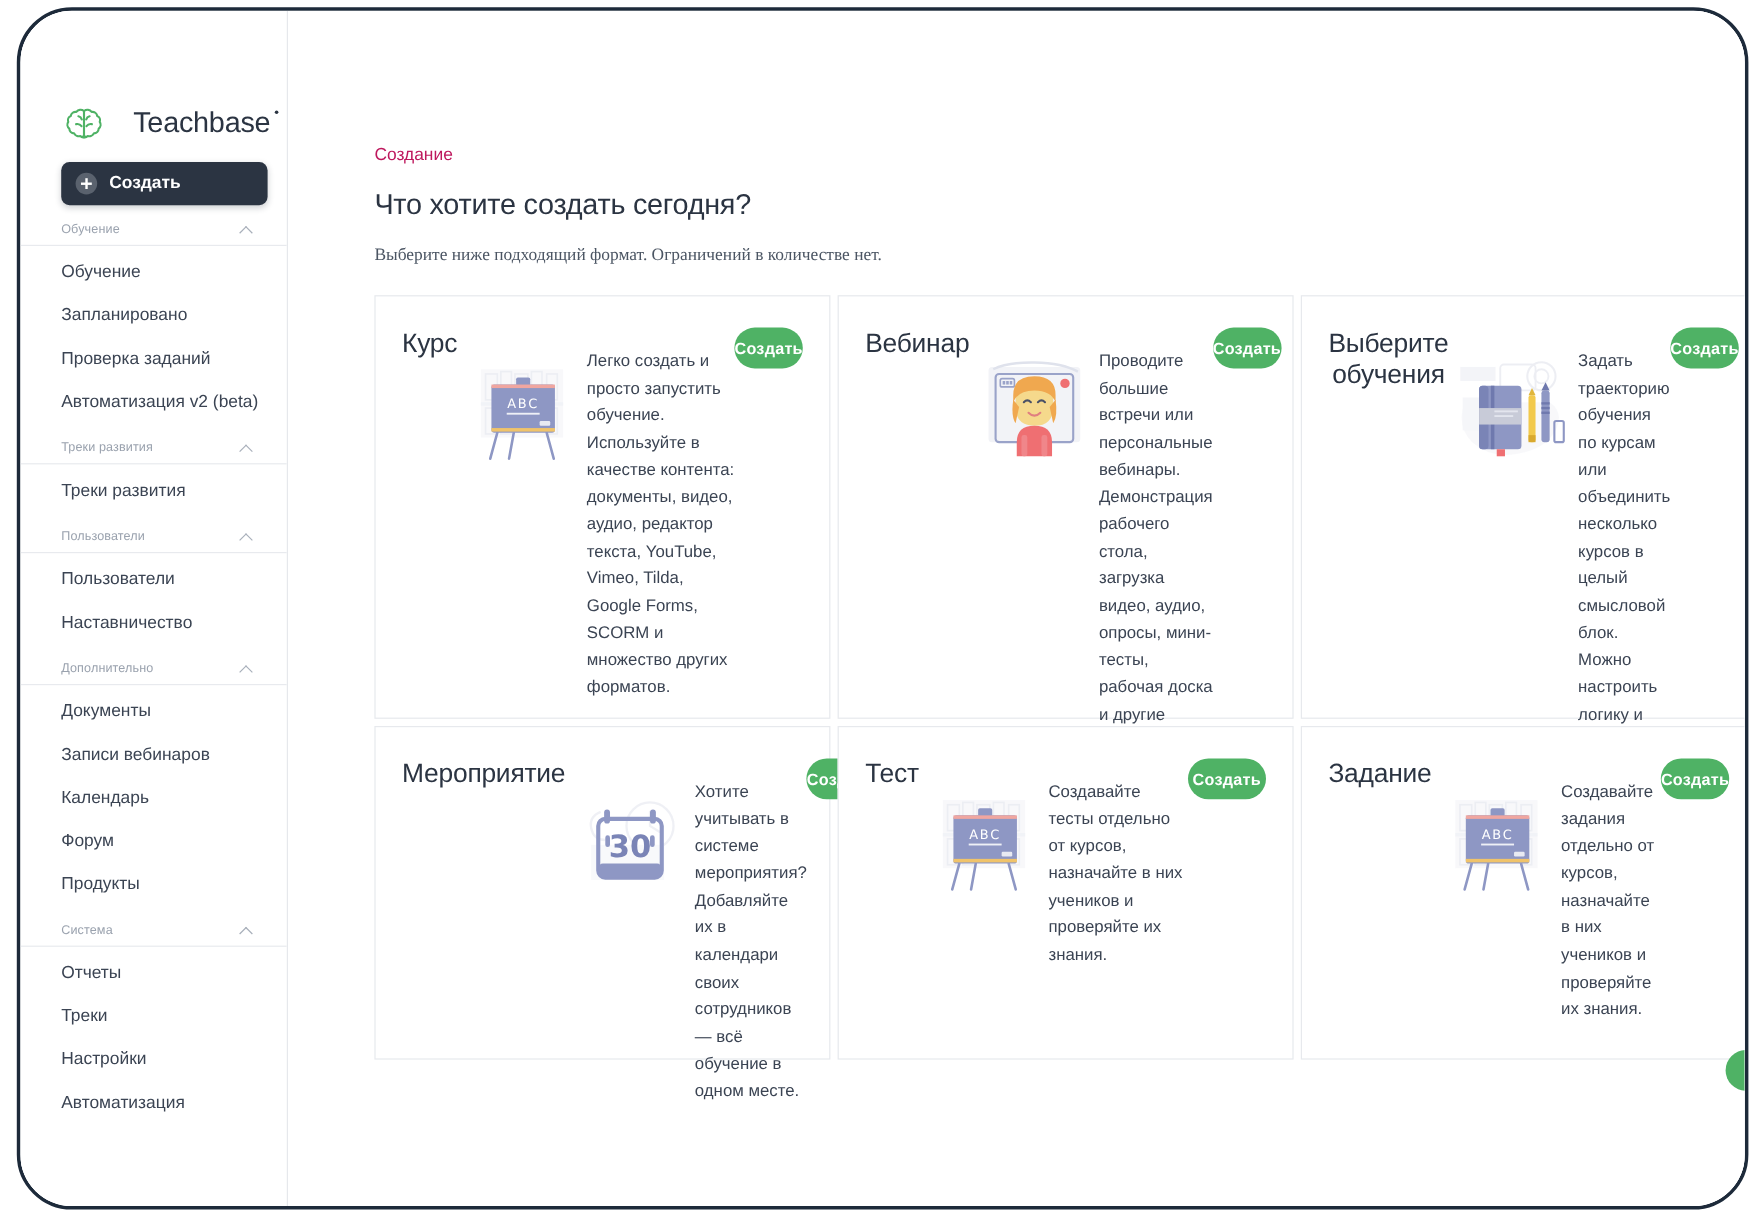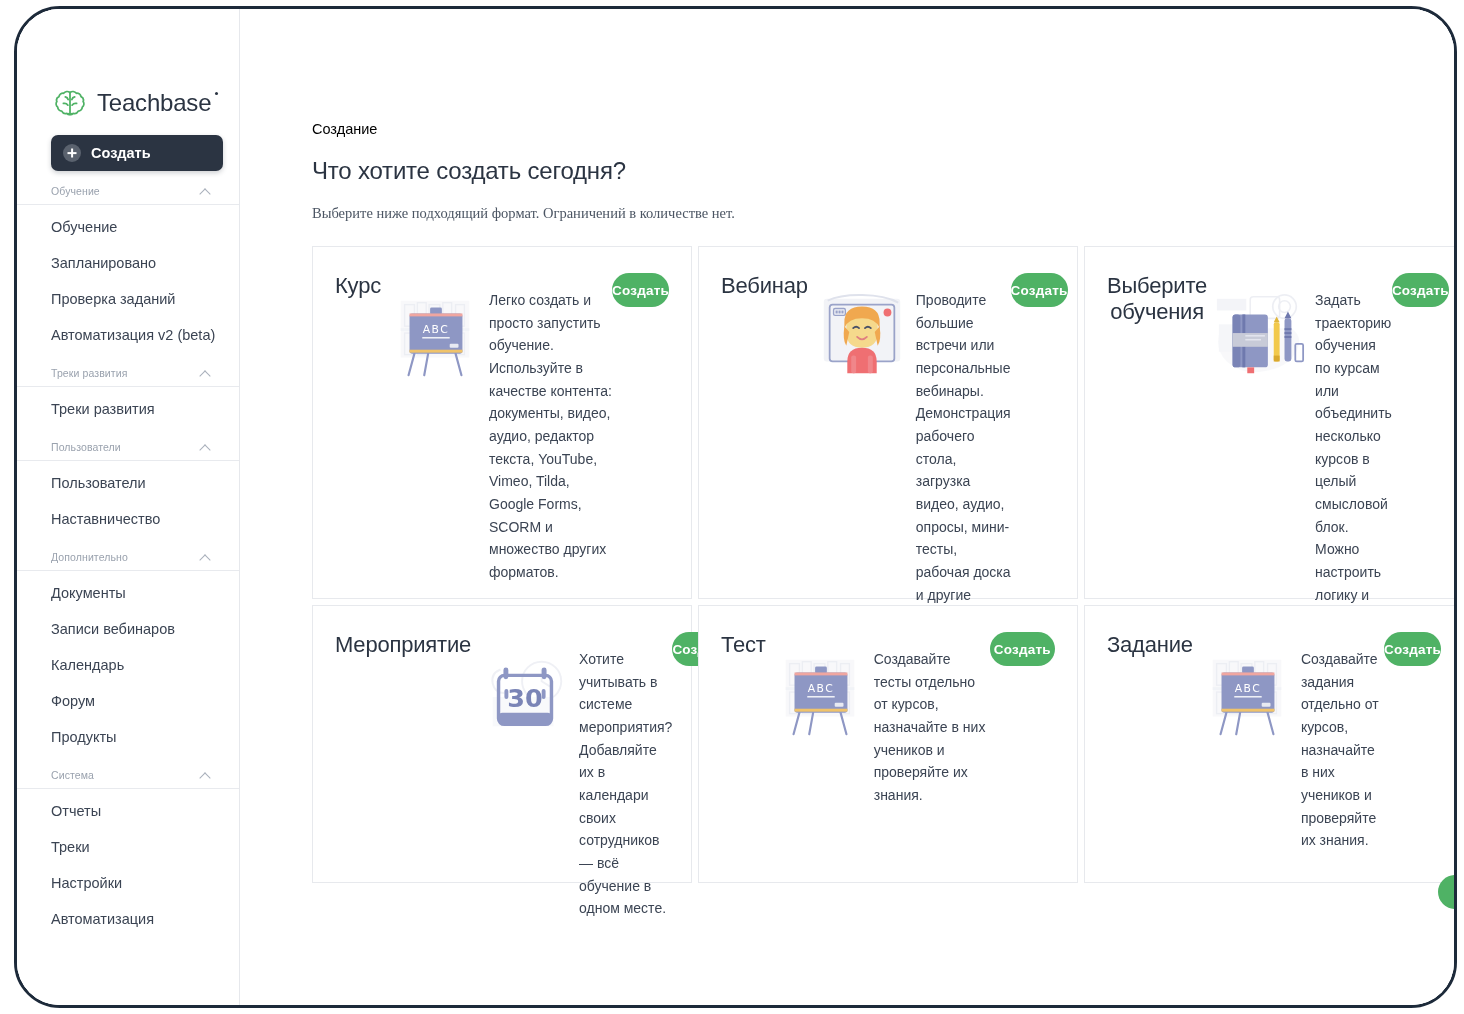--- a/index.html
+++ b/index.html
@@ -36,21 +36,21 @@
     width: 223px;
     height: 100%;
     background: #ffffff;
     border-right: 1px solid #e6e8ec;
     padding: 0 0 0 0;
     overflow: hidden;
   }
   .brand {
     display: flex;
     align-items: center;
-    gap: 12px;
+    gap: 26px;
     padding: 76px 0 0 38px;
     height: 112px;
   }
   .brand-mark { width: 30px; height: 30px; flex: 0 0 30px; }
   .brand-text {
     font-size: 24px;
     color: #2b3442;
     letter-spacing: -0.2px;
     position: relative;
   }
@@ -133,21 +133,21 @@
   
   #main {
     position: absolute;
     left: 223px; top: 0; right: 0; bottom: 0;
     background: #ffffff;
     padding: 112px 0 0 72px;
     overflow: hidden;
   }
   #breadcrumb {
     font-size: 14.5px;
-    color: #000000;
+    color: #be185d;
   }
   #page-title {
     margin-top: 20px;
     font-size: 24px;
     color: #2b3442;
     font-weight: normal;
     letter-spacing: -.2px;
   }
   #page-subtitle {
     margin-top: 20px;
@@ -177,21 +177,21 @@
     text-align: center;
     font-size: 22px;
     color: #2b3442;
     font-weight: normal;
     letter-spacing: -.2px;
   }
   .card-illustration {
     height: 112px;
     margin-top: 14px;
     display: flex;
-    align-items: flex-start;
+    align-items: center;
     justify-content: center;
   }
   .card-desc {
     margin-top: 16px;
     font-size: 14px;
     line-height: 1.62;
     color: #3b4453;
     flex: 1 1 auto;
   }
   .card-cta {

